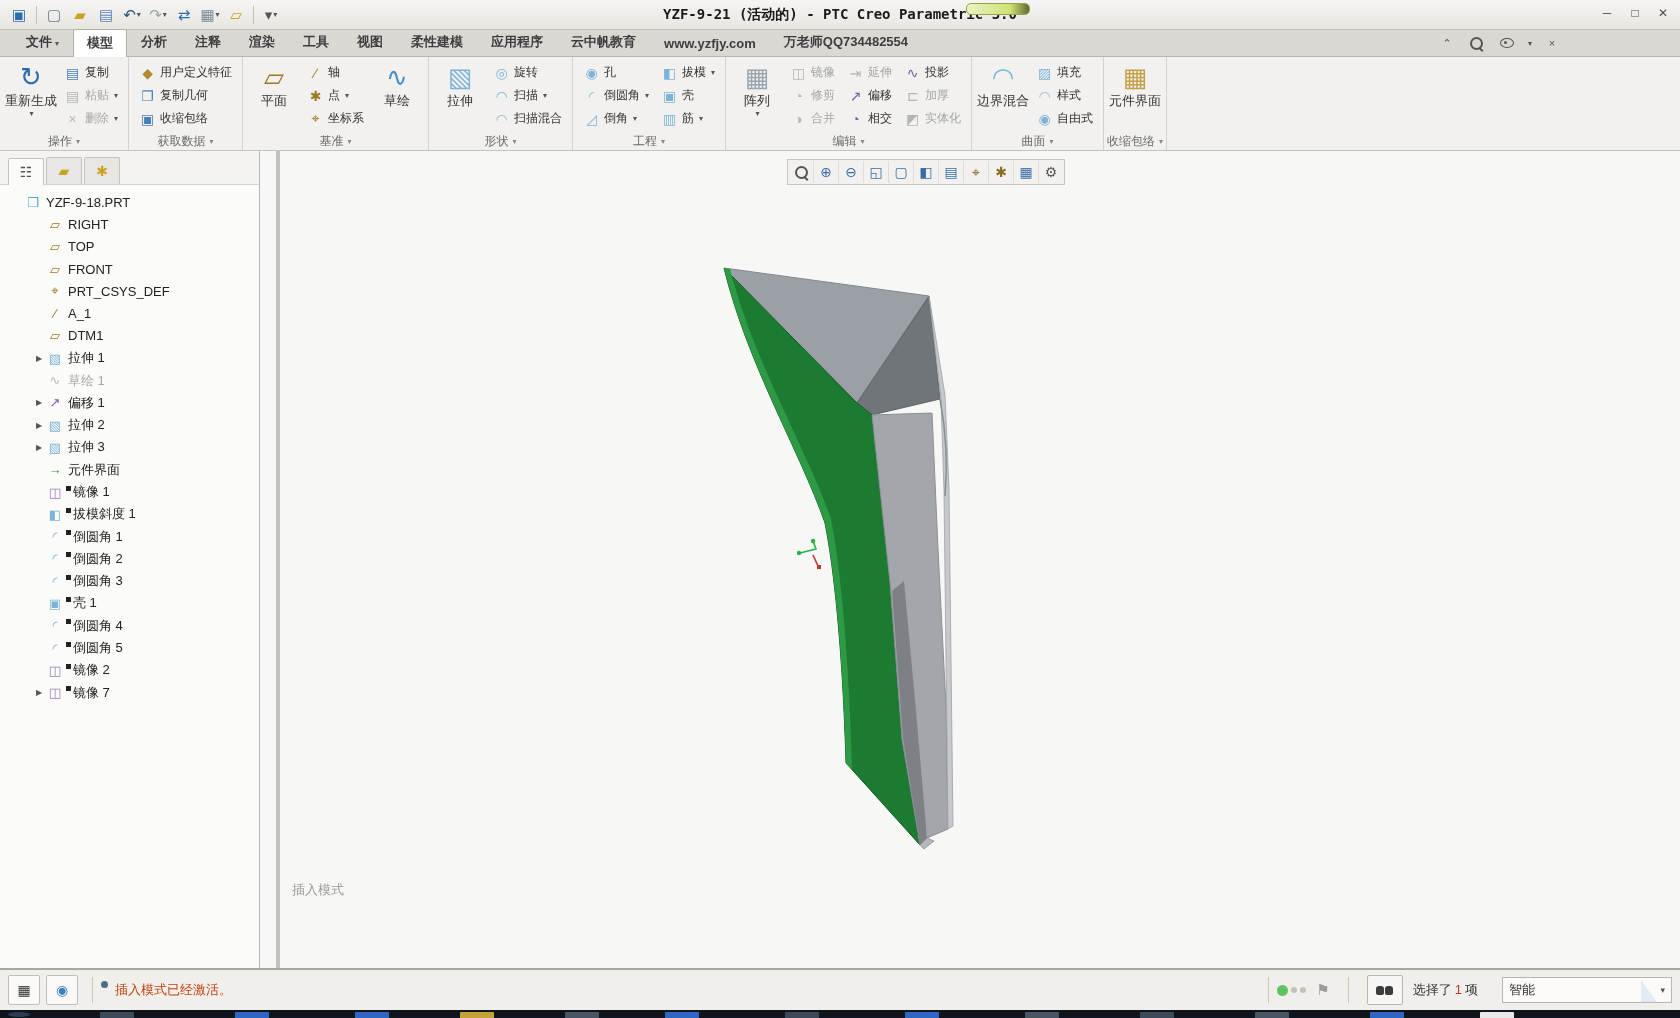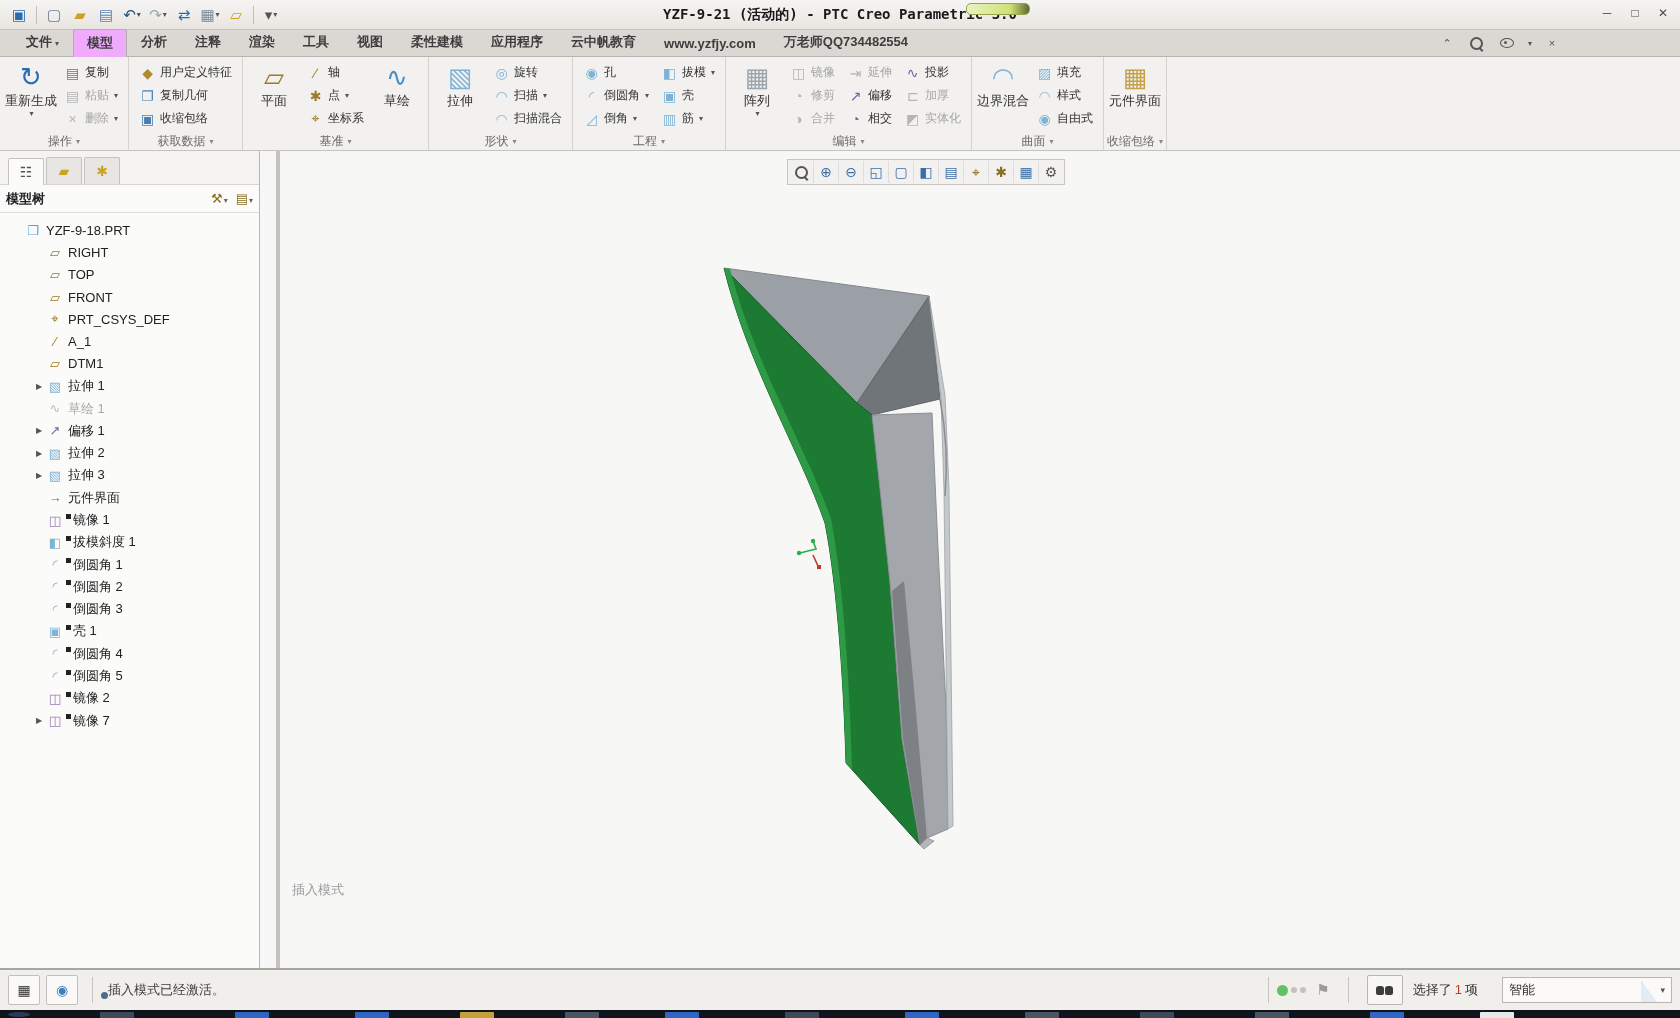--- a/index.html
+++ b/index.html
@@ -23,21 +23,21 @@
   .win-controls{position:absolute;right:6px;top:4px;display:flex;gap:6px;}
   .win-btn{width:22px;height:18px;display:flex;align-items:center;justify-content:center;
     color:#4a4a4a;font-size:12px;border-radius:2px;}
 
   
   .tabbar{position:absolute;left:0;top:30px;width:100%;height:27px;background:#dbd8d4;
     border-bottom:1px solid #b9b6b1;display:flex;align-items:flex-end;padding-left:12px;
     box-sizing:border-box;}
   .tab{padding:4px 13px 5px;font-weight:bold;font-size:13px;color:#3d3d3d;white-space:nowrap;
     border:1px solid transparent;border-bottom:none;cursor:default;}
-  .tab.active{background:#f0abfc;border-color:#b2afaa;border-radius:2px 2px 0 0;
+  .tab.active{background:#ffffff;border-color:#b2afaa;border-radius:2px 2px 0 0;
     position:relative;top:1px;}
   .tab .qa-arrow{margin-left:3px;}
   .ribbon-corner{position:absolute;right:118px;top:34px;display:flex;gap:10px;align-items:center;}
   .corner-btn{width:20px;height:18px;display:flex;align-items:center;justify-content:center;
     color:#555;font-size:11px;}
   .i-mag{width:9px;height:9px;border:2px solid #555;border-radius:50%;position:relative;display:inline-block;}
   .i-mag::after{content:"";position:absolute;width:2px;height:5px;background:#555;
     left:8px;top:8px;transform:rotate(-45deg);}
   .i-eye{width:12px;height:8px;border:1.5px solid #555;border-radius:50%;display:inline-block;position:relative;}
   .i-eye::after{content:"";position:absolute;left:3px;top:1.5px;width:3px;height:3px;border-radius:50%;background:#555;}
@@ -98,21 +98,21 @@
   .gbtn:last-child{border-right:none;}
   .watermark{position:absolute;left:12px;top:730px;color:#9a9a9a;font-size:13px;}
 
   
   .statusbar{position:absolute;left:0;top:968px;width:1680px;height:42px;background:#f1efec;
     border-top:2px solid #a9a6a2;display:flex;align-items:center;box-sizing:border-box;
     padding:0 8px;}
   .sb-btn{width:30px;height:28px;border:1px solid #c2bfbb;background:#faf9f8;border-radius:2px;
     display:flex;align-items:center;justify-content:center;font-size:14px;margin-right:6px;}
   .sb-sep{width:1px;height:26px;background:#c9c6c2;margin:0 8px;}
-  .sb-msg{display:flex;align-items:flex-end;font-size:13px;color:#404040;}
+  .sb-msg{display:flex;align-items:flex-start;gap:7px;font-size:13px;color:#c2410c;}
   .sb-dot{width:7px;height:7px;border-radius:50%;background:#4b6d8c;}
   .sb-right{margin-left:auto;display:flex;align-items:center;}
   .dot-green{width:11px;height:11px;border-radius:50%;background:#61c261;}
   .dot-mini{width:6px;height:6px;border-radius:50%;background:#c4c1bd;margin-left:3px;}
   .flag{color:#9a9a9a;font-size:15px;margin:0 10px;}
   .find-btn{width:34px;height:28px;border:1px solid #b9b6b1;background:#f7f6f4;border-radius:2px;
     display:flex;align-items:center;justify-content:center;gap:1px;margin:0 10px;}
   .bino{width:8px;height:9px;background:#3c3c3c;border-radius:3px 3px 2px 2px;display:inline-block;}
   .sel-text{font-size:13px;color:#333;margin-right:24px;}
   .sel-count{color:#c23b22;padding:0 3px;}
@@ -482,27 +482,20 @@
     </div>
 
   <div class="main">
 
     <div class="treepanel">
       <div class="ptabs" id="ptabs">
           <div class="ptab active" style="color: rgb(85, 85, 85);">☷</div>
           <div class="ptab" style="color: rgb(201, 162, 39);">▰</div>
           <div class="ptab" style="color: rgb(201, 162, 39);">✱</div>
         </div>
-      <div class="phdr">
-        <span class="phdr-title">模型树</span>
-        <span class="phdr-icons">
-          <span>⚒<span class="qa-arrow">▾</span></span>
-          <span>▤<span class="qa-arrow">▾</span></span>
-        </span>
-      </div>
       <div class="treelist" id="treelist">
           <div class="titem">
     <span class="texp"></span>
     <span class="ticon" style="color: rgb(88, 166, 216);">❒</span>
 
     <span class="tlbl">YZF-9-18.PRT</span>
   </div>
           <div class="titem">
     <span class="tind"></span>
             <span class="texp"></span>

